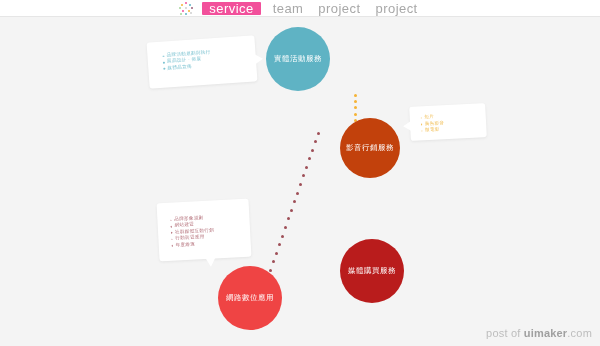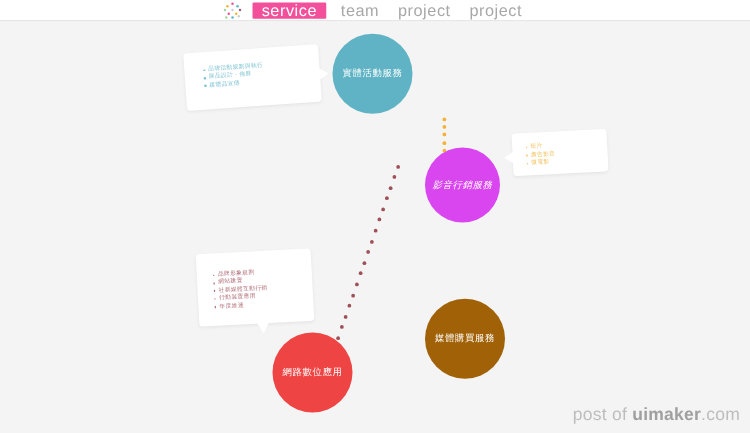--- a/index.html
+++ b/index.html
@@ -124,21 +124,21 @@
   .dot {
     position: absolute;
     border-radius: 50%;
   }
 
   
   #watermark {
     position: absolute;
     right: 8px;
     bottom: 7px;
-    font-size: 14px;
+    font-size: 11px;
     color: #bdbdbd;
     letter-spacing: .2px;
     white-space: nowrap;
   }
   #watermark b {
     color: #a0a0a0;
     font-weight: bold;
   }
 </style>
 </head>
@@ -218,27 +218,27 @@
           <li>行動裝置應用</li>
           <li>年度維運</li>
         </ul>
         <span class="tail" style="bottom: -8px; left: 46px; border-left: 5px solid transparent; border-right: 5px solid transparent; border-top: 9px solid rgb(255, 255, 255);"></span>
       </div>
     </div>
   <div id="circle-layer">
       <div class="circle" style="left: 266px; top: 10px; width: 64px; height: 64px; background: rgb(95, 179, 196);">
         <span>實體活動服務</span>
       </div>
-      <div class="circle" style="left: 340px; top: 101px; width: 60px; height: 60px; background: #d946ef; font-style: italic;">
+      <div class="circle" style="left: 340px; top: 101px; width: 60px; height: 60px; background: #c2410c;">
         <span>影音行銷服務</span>
       </div>
       <div class="circle" style="left: 218px; top: 249px; width: 64px; height: 64px; background: #ef4444;">
         <span>網路數位應用</span>
       </div>
-      <div class="circle" style="left: 340px; top: 222px; width: 64px; height: 64px; background: #a16207;">
+      <div class="circle" style="left: 340px; top: 222px; width: 64px; height: 64px; background: #b91c1c;">
         <span>媒體購買服務</span>
       </div>
     </div>
 </div>
 
 <div id="watermark">
   <span>post of </span><b>uimaker</b><span>.com</span>
 </div>
 
 </body></html>

